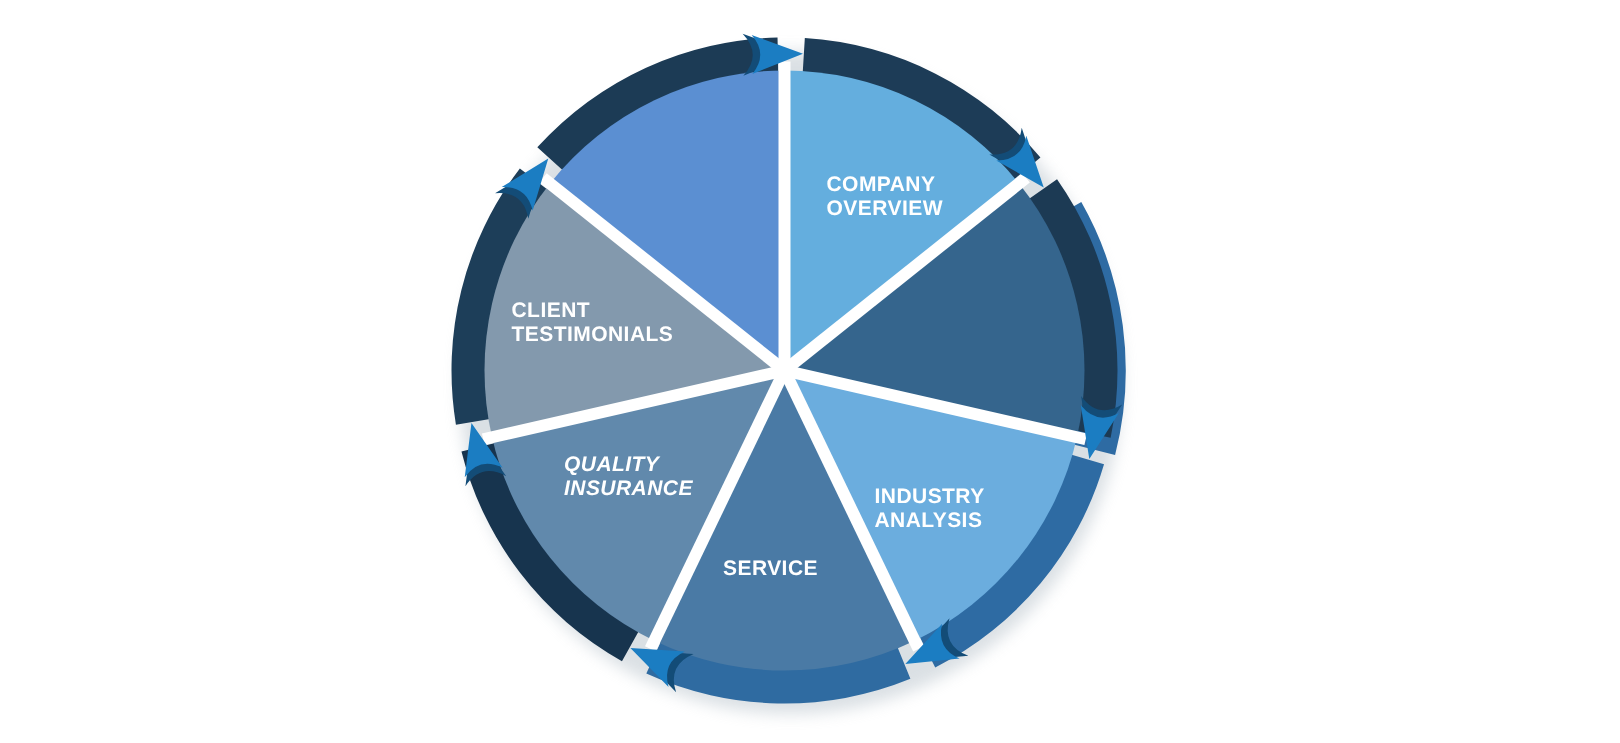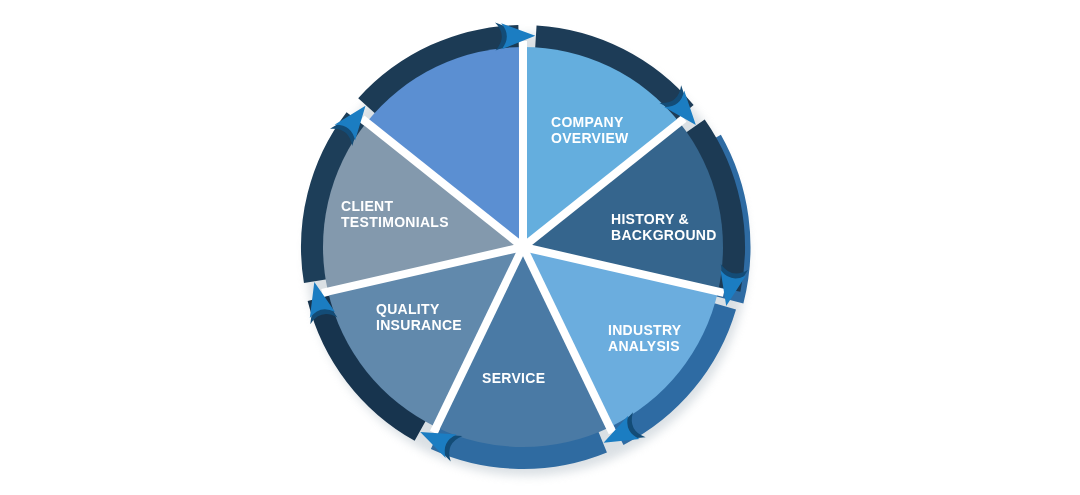--- a/index.html
+++ b/index.html
@@ -18,23 +18,23 @@
     font-weight:bold;
     line-height:16px;
     letter-spacing:0.3px;
     white-space:nowrap;
     text-transform:uppercase;
   }
   .seg-label span{display:block;}
   
   .lbl-company      {left:551px;top:114px;}
   .lbl-history      {left:611px;top:211px;}
-  .lbl-industry     {left:583px;top:322px;margin-left:25px;}
+  .lbl-industry     {left:583px;top:322px;}
   .lbl-service      {left:482px;top:370px;}
-  .lbl-quality      {left:376px;top:301px;}
+  .lbl-quality      {left:376px;top:301px;font-style:italic;}
   .lbl-client       {left:341px;top:198px;}
   .lbl-future       {left:433px;top:114px;}
 </style>
 </head>
 <body>
 
 <div class="stage">
   <svg id="diagram-svg" width="1080" height="495" viewBox="0 0 1080 495">
       <defs>
         <filter id="softblur" x="-20%" y="-20%" width="140%" height="140%">
@@ -91,24 +91,20 @@
       <g transform="translate(519.317542241733 36.032136322001435) rotate(359)">
         <path d="M -24 -14 Q -11 0 -24 14 L 12 0 Z" fill="#134c77"></path>
         <path d="M -18 -13 Q -7 0 -18 13 L 16 0 Z" fill="#1b7dc2"></path>
       </g>
     </svg>
 
   <div class="seg-label lbl-company">
     <span>COMPANY</span>
     <span>OVERVIEW</span>
   </div>
-  <div class="seg-label lbl-history">
-    <span>HISTORY &amp;</span>
-    <span>BACKGROUND</span>
-  </div>
   <div class="seg-label lbl-industry">
     <span>INDUSTRY</span>
     <span>ANALYSIS</span>
   </div>
   <div class="seg-label lbl-service">
     <span>SERVICE</span>
   </div>
   <div class="seg-label lbl-quality">
     <span>QUALITY</span>
     <span>INSURANCE</span>

